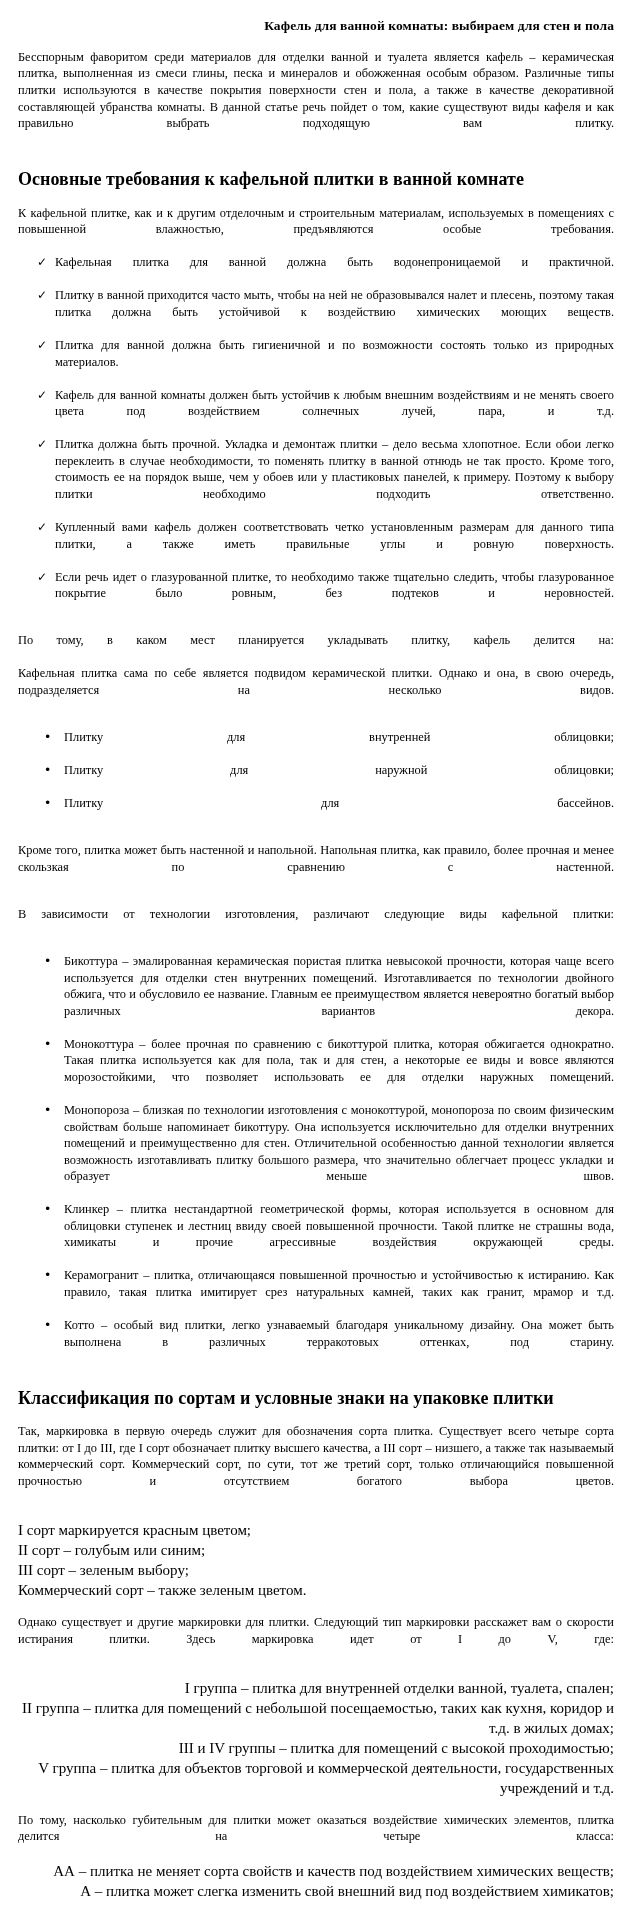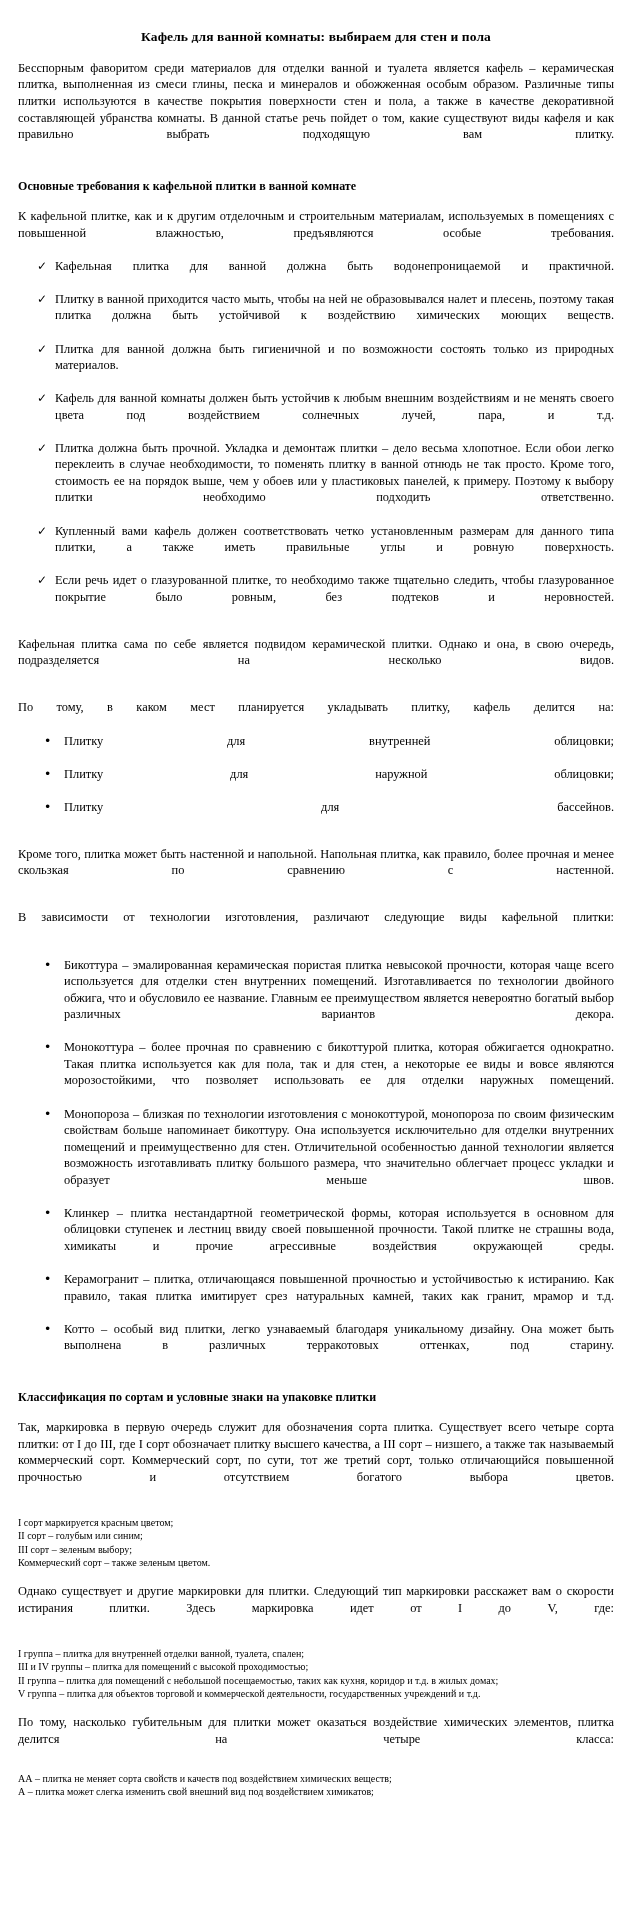--- a/index.html
+++ b/index.html
@@ -19,53 +19,53 @@
     width: 632px;
     box-sizing: border-box;
     padding: 12px 18px 10px 18px;
   }
 
   
   .doc-title {
     font-size: 13.5px;
     font-weight: bold;
     line-height: 1.25;
-    margin: 17px 0 14px 0;
-    text-align: center;
+    margin: 6px 0 14px 0;
+    text-align: right;
     letter-spacing: 0.1px;
   }
   .section-heading {
-    font-size: 12px;
+    font-size: 18px;
     font-weight: bold;
     line-height: 1.25;
     margin: 20px 0 14px 0;
     text-align: left;
     letter-spacing: 0.05px;
   }
 
   
   .para {
     font-size: 12.4px;
     line-height: 1.335;
     text-align: justify;
     text-justify: inter-word;
     margin: 0 0 14px 0;
     hyphens: none;
   }
   .para.nogap { margin-bottom: 0; }
 
   
   .line-block {
-    font-size: 10px;
+    font-size: 15px;
     line-height: 1.335;
     text-align: left;
-    margin: 8px 0 14px 0;
+    margin: 0 0 14px 0;
   }
   .line-block .ln { display: block; text-align: left; }
-  .line-block .ln.wrapln { text-align: left; }
+  .line-block .ln.wrapln { text-align: right; }
 
   
   ul.check-list,
   ul.disc-list {
     list-style: none;
     margin: 0 0 0 0;
     padding: 0;
   }
   ul.check-list { margin-bottom: 14px; }
   ul.disc-list  { margin-bottom: 14px; }
@@ -129,23 +129,23 @@
     <li><span class="bullet-glyph">✓</span><span>Кафельная плитка для ванной должна быть водонепроницаемой и практичной.</span></li>
     <li><span class="bullet-glyph">✓</span><span>Плитку в ванной приходится часто мыть, чтобы на ней не образовывался налет и плесень, поэтому такая плитка должна быть устойчивой к воздействию химических моющих веществ.</span></li>
     <li><span class="bullet-glyph">✓</span><span>Плитка для ванной должна быть гигиеничной и по возможности состоять только из природных материалов.</span></li>
     <li><span class="bullet-glyph">✓</span><span>Кафель для ванной комнаты должен быть устойчив к любым внешним воздействиям и не менять своего цвета под воздействием солнечных лучей, пара, и т.д.</span></li>
     <li><span class="bullet-glyph">✓</span><span>Плитка должна быть прочной. Укладка и демонтаж плитки – дело весьма хлопотное. Если обои легко переклеить в случае необходимости, то поменять плитку в ванной отнюдь не так просто. Кроме того, стоимость ее на порядок выше, чем у обоев или у пластиковых панелей, к примеру. Поэтому к выбору плитки необходимо подходить ответственно.</span></li>
     <li><span class="bullet-glyph">✓</span><span>Купленный вами кафель должен соответствовать четко установленным размерам для данного типа плитки, а также иметь правильные углы и ровную поверхность.</span></li>
     <li><span class="bullet-glyph">✓</span><span>Если речь идет о глазурованной плитке, то необходимо также тщательно следить, чтобы глазурованное покрытие было ровным, без подтеков и неровностей.</span></li>
   </ul>
 
 
+  <p class="para nogap">По тому, в каком мест планируется укладывать плитку, кафель делится на:</p>
+
   <p class="para">Кафельная плитка сама по себе является подвидом керамической плитки. Однако и она, в свою очередь, подразделяется на несколько видов.</p>
-
-  <p class="para nogap">По тому, в каком мест планируется укладывать плитку, кафель делится на:</p>
 
   <ul class="disc-list">
     <li><span class="bullet-glyph">•</span><span>Плитку для внутренней облицовки;</span></li>
     <li><span class="bullet-glyph">•</span><span>Плитку для наружной облицовки;</span></li>
     <li><span class="bullet-glyph">•</span><span>Плитку для бассейнов.</span></li>
   </ul>
 
   <p class="para">Кроме того, плитка может быть настенной и напольной. Напольная плитка, как правило, более прочная и менее скользкая по сравнению с настенной.</p>
 
   <p class="para">В зависимости от технологии изготовления, различают следующие виды кафельной плитки:</p>
@@ -168,22 +168,22 @@
     <span class="ln">I сорт маркируется красным цветом;</span>
     <span class="ln">II сорт – голубым или синим;</span>
     <span class="ln">III сорт – зеленым выбору;</span>
     <span class="ln">Коммерческий сорт – также зеленым цветом.</span>
   </div>
 
   <p class="para">Однако существует и другие маркировки для плитки. Следующий тип маркировки расскажет вам о скорости истирания плитки. Здесь маркировка идет от I до V, где:</p>
 
   <div class="line-block">
     <span class="ln wrapln">I группа – плитка для внутренней отделки ванной, туалета, спален;</span>
+    <span class="ln wrapln">II группа – плитка для помещений с небольшой посещаемостью, таких как кухня, коридор и т.д. в жилых домах;</span>
     <span class="ln wrapln">III и IV группы – плитка для помещений с высокой проходимостью;</span>
-    <span class="ln wrapln">II группа – плитка для помещений с небольшой посещаемостью, таких как кухня, коридор и т.д. в жилых домах;</span>
     <span class="ln wrapln">V группа – плитка для объектов торговой и коммерческой деятельности, государственных учреждений и т.д.</span>
   </div>
 
   <p class="para nogap">По тому, насколько губительным для плитки может оказаться воздействие химических элементов, плитка делится на четыре класса:</p>
 
   <div class="line-block">
     <span class="ln wrapln">АА – плитка не меняет сорта свойств и качеств под воздействием химических веществ;</span>
     <span class="ln wrapln">А – плитка может слегка изменить свой внешний вид под воздействием химикатов;</span>
 
   </div>

